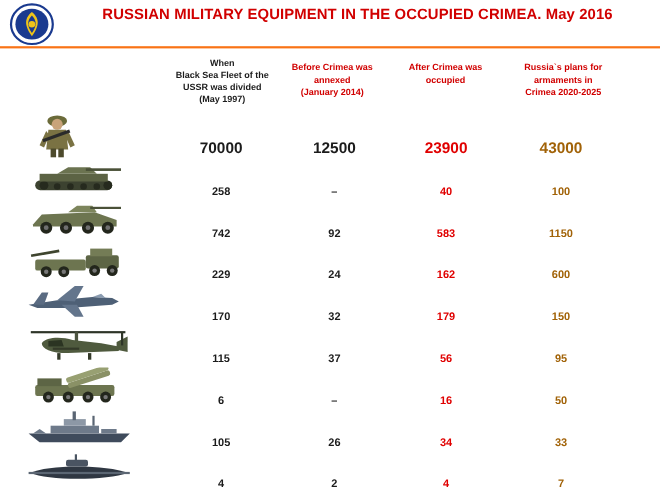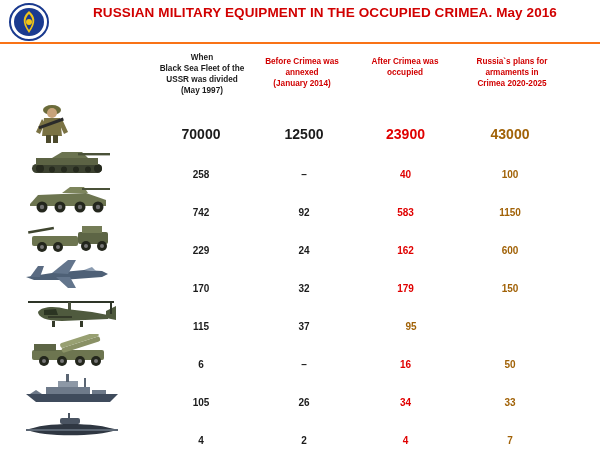--- a/index.html
+++ b/index.html
@@ -258,20 +258,21 @@
         <path d="M22 14 L34 13 L36 19 L22 19 Z" fill="#2b3422"></path>
         <path d="M84 15 L94 10 L94 24 L84 22 Z" fill="#4f5a3e"></path>
         <rect x="88" y="6" width="2" height="12" fill="#2e3528"></rect>
         <rect x="30" y="25" width="3" height="6" fill="#343a29"></rect>
         <rect x="58" y="25" width="3" height="6" fill="#343a29"></rect>
         <rect x="26" y="20" width="24" height="2" fill="#343a29"></rect>
       </svg>
     </div>
     <div class="val v1">115</div>
     <div class="val v2">37</div>
+    <div class="val v3">56</div>
     <div class="val v4">95</div>
   </div>
 
   <div class="row">
     <div class="icon-cell">
       <svg width="92" height="34" viewBox="0 0 92 34">
         <rect x="10" y="16" width="72" height="10" rx="2" fill="#6d7550"></rect>
         <rect x="12" y="10" width="22" height="7" fill="#5d6545"></rect>
         <g transform="rotate(-18 60 14)">
           <rect x="40" y="8" width="40" height="5" rx="2" fill="#8a9166"></rect>

